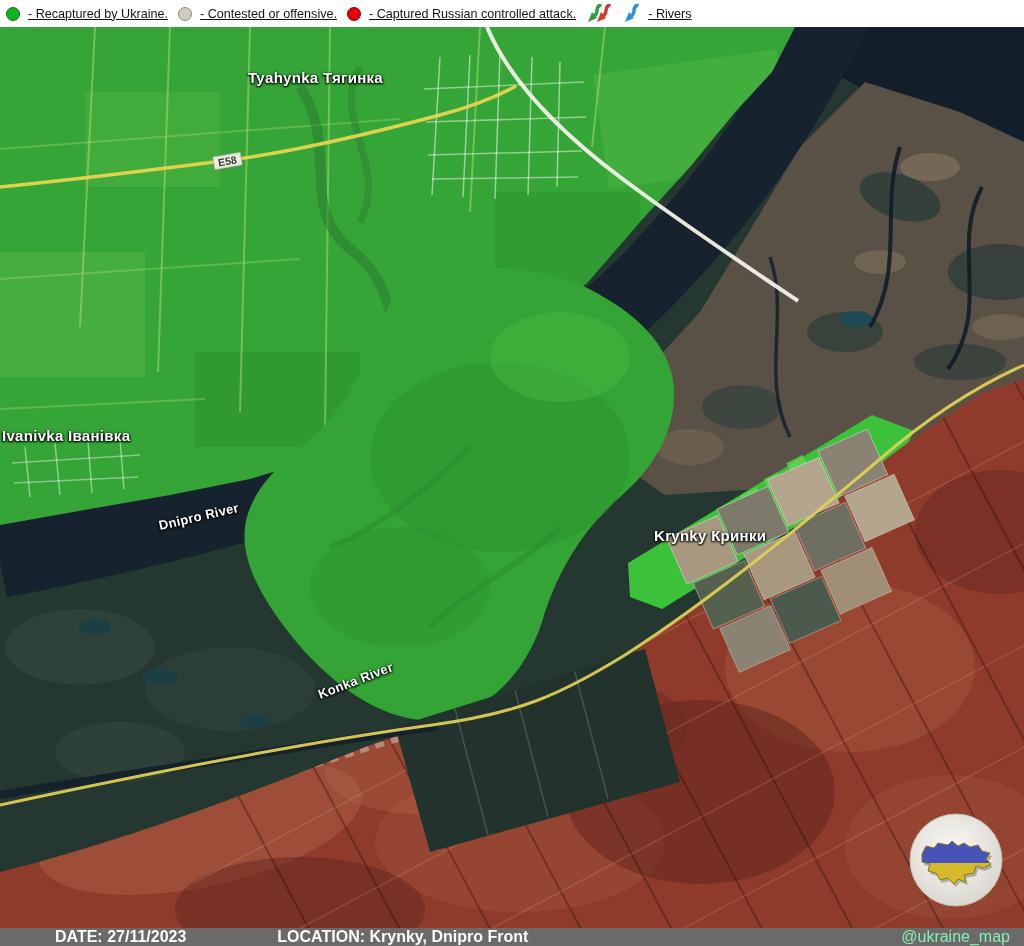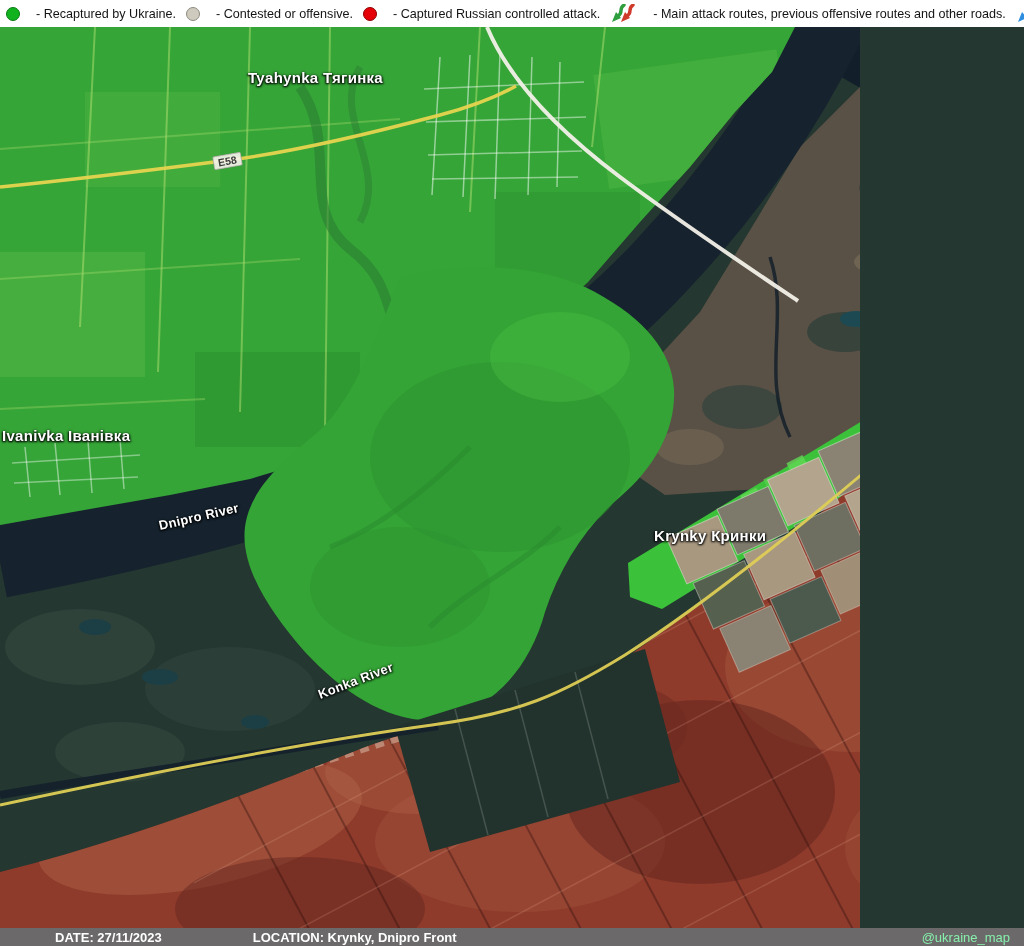--- a/index.html
+++ b/index.html
@@ -3,39 +3,39 @@
 <meta charset="utf-8">
 <style>
   html,body{margin:0;padding:0;background:#222;}
   .screen{position:relative;width:1024px;height:946px;overflow:hidden;
           font-family:"Liberation Sans",sans-serif;background:#243730;}
 
   
   .legend-bar{position:absolute;top:0;left:0;width:1024px;height:27px;background:#ffffff;
               display:flex;align-items:center;padding:0 6px;box-sizing:border-box;
               font-size:12.6px;color:#141414;white-space:nowrap;gap:4px;overflow:hidden;}
-  .legend-item{display:flex;align-items:center;gap:16px;margin-right:6px;}
+  .legend-item{display:flex;align-items:center;gap:8px;margin-right:6px;text-decoration:underline;}
   .dot{width:14px;height:14px;border-radius:50%;flex:none;box-sizing:border-box;}
   .legend-text{flex:none;}
 
   
-  .map-area{position:absolute;top:27px;left:0;width:860px;height:901px;overflow:hidden;}
+  .map-area{position:absolute;top:27px;left:0;width:1024px;height:901px;overflow:hidden;}
   .map-area svg.terrain{position:absolute;top:0;left:0;}
   .map-label{position:absolute;color:#fff;font-weight:bold;
              text-shadow:-1px 1px 2px rgba(0,0,0,.85),1px 1px 2px rgba(0,0,0,.85),0 0 3px rgba(0,0,0,.6);
              letter-spacing:.3px;}
   .lbl-city{font-size:15px;}
   .lbl-river{font-size:13px;}
   .road-badge{position:absolute;background:rgba(243,241,233,.92);color:#3a3a3a;
               font-size:10.5px;font-weight:bold;padding:0px 4px;border-radius:2px;
               transform:rotate(-10deg);border:1px solid rgba(120,120,110,.5);}
 
   
   .footer-bar{position:absolute;bottom:0;left:0;width:1024px;height:18px;background:#6b6969;
-              color:#fff;display:flex;align-items:center;font-size:13px;font-weight:bold;
+              color:#fff;display:flex;align-items:center;font-size:16px;font-weight:bold;
               box-sizing:border-box;padding:0 14px 0 55px;}
   .footer-loc{margin-left:91px;}
   .footer-credit{margin-left:auto;font-weight:normal;color:#86efac;}
 </style>
 </head>
 <body>
 
 <div class="screen">
 
   <div class="legend-bar">
@@ -51,21 +51,20 @@
       <span class="dot" style="background:#e40006;border:1px solid #8e0004;"></span>
       <span class="legend-text">- Captured Russian controlled attack.</span>
     </div>
     <div class="legend-item">
       <svg width="27" height="20" viewBox="0 0 27 20">
         <path d="M14 1 C8 5 14 8 8 12" stroke="#2f9e3f" stroke-width="3.4" fill="none" stroke-linecap="round"></path>
         <polygon points="2,18 11,14 6,8" fill="#2f9e3f"></polygon>
         <path d="M23 1 C17 5 23 8 17 12" stroke="#d03a2b" stroke-width="3.4" fill="none" stroke-linecap="round"></path>
         <polygon points="11,18 20,14 15,8" fill="#d03a2b"></polygon>
       </svg>
-      <span class="legend-text">- Main attack routes, previous offensive routes and other roads.</span>
     </div>
     <div class="legend-item" style="margin-right:0;">
       <svg width="17" height="20" viewBox="0 0 17 20">
         <path d="M14 1 C8 5 14 8 8 12" stroke="#2e8fe0" stroke-width="3.4" fill="none" stroke-linecap="round"></path>
         <polygon points="2,18 11,14 6,8" fill="#2e8fe0"></polygon>
       </svg>
       <span class="legend-text">- Rivers</span>
     </div>
   </div>
 

